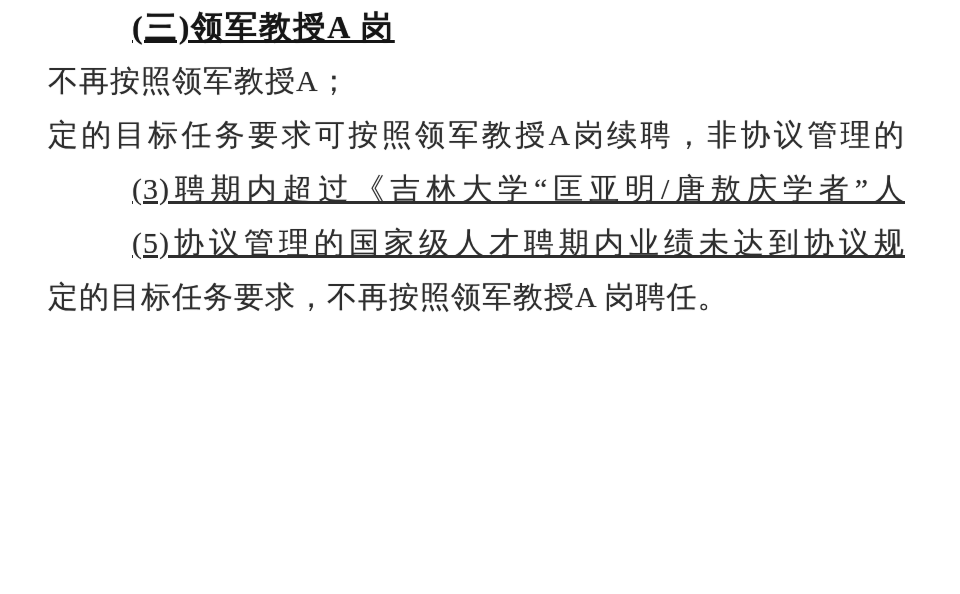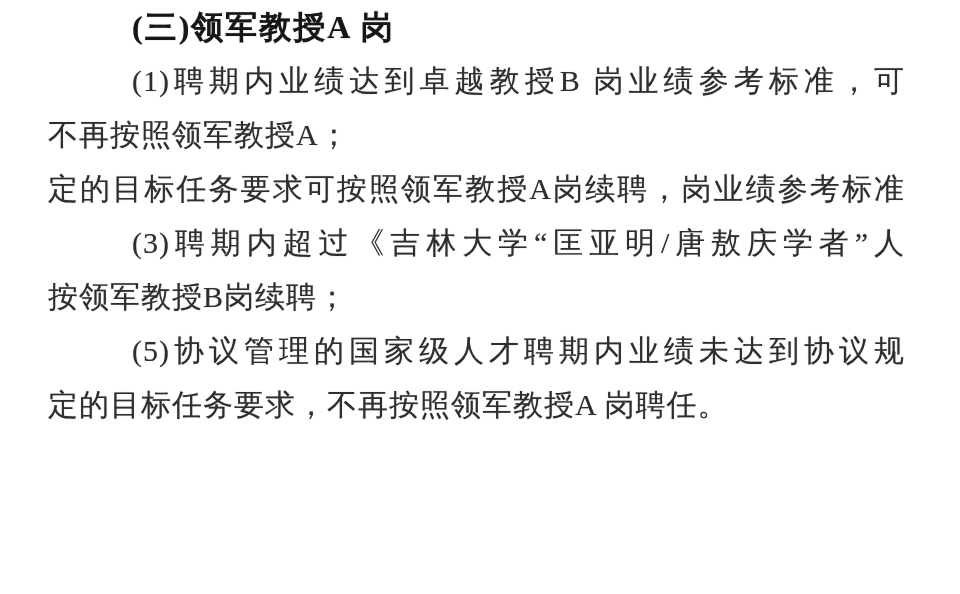--- a/index.html
+++ b/index.html
@@ -26,40 +26,39 @@
     text-align: justify;
     text-justify: inter-character;
     text-shadow: 0 0 1px rgba(45,45,45,0.45);
     white-space: normal;
   }
   .line.fill {
     text-align-last: justify;
   }
   .line.indent {
     text-indent: 84px;
+    text-decoration: underline;
   }
   .line.heading {
     font-weight: bold;
     font-size: 32px;
     letter-spacing: 2px;
     color: #161616;
     text-shadow: 0 0 1px rgba(10,10,10,0.55);
   }
 </style>
 </head>
 <body>
 
 <div class="page">
 
   <div class="line heading indent">(三)领军教授A 岗</div>
 
-  <div class="line indent fill">(1)聘期内业绩达到卓越教授B 岗业绩参考标准，可</div>
   <div class="line">不再按照领军教授A；</div>
 
-  <div class="line fill">定的目标任务要求可按照领军教授A岗续聘，岗业绩参考标准</div>
+  <div class="line fill">定的目标任务要求可按照领军教授A岗续聘，非协议管理的</div>
 
   <div class="line indent fill">(3)聘期内超过《吉林大学“匡亚明/唐敖庆学者”人</div>
-  <div class="line">按领军教授B岗续聘；</div>
 
   <div class="line indent fill">(5)协议管理的国家级人才聘期内业绩未达到协议规</div>
   <div class="line">定的目标任务要求，不再按照领军教授A 岗聘任。</div>
 
 </div>
 
 </body></html>

